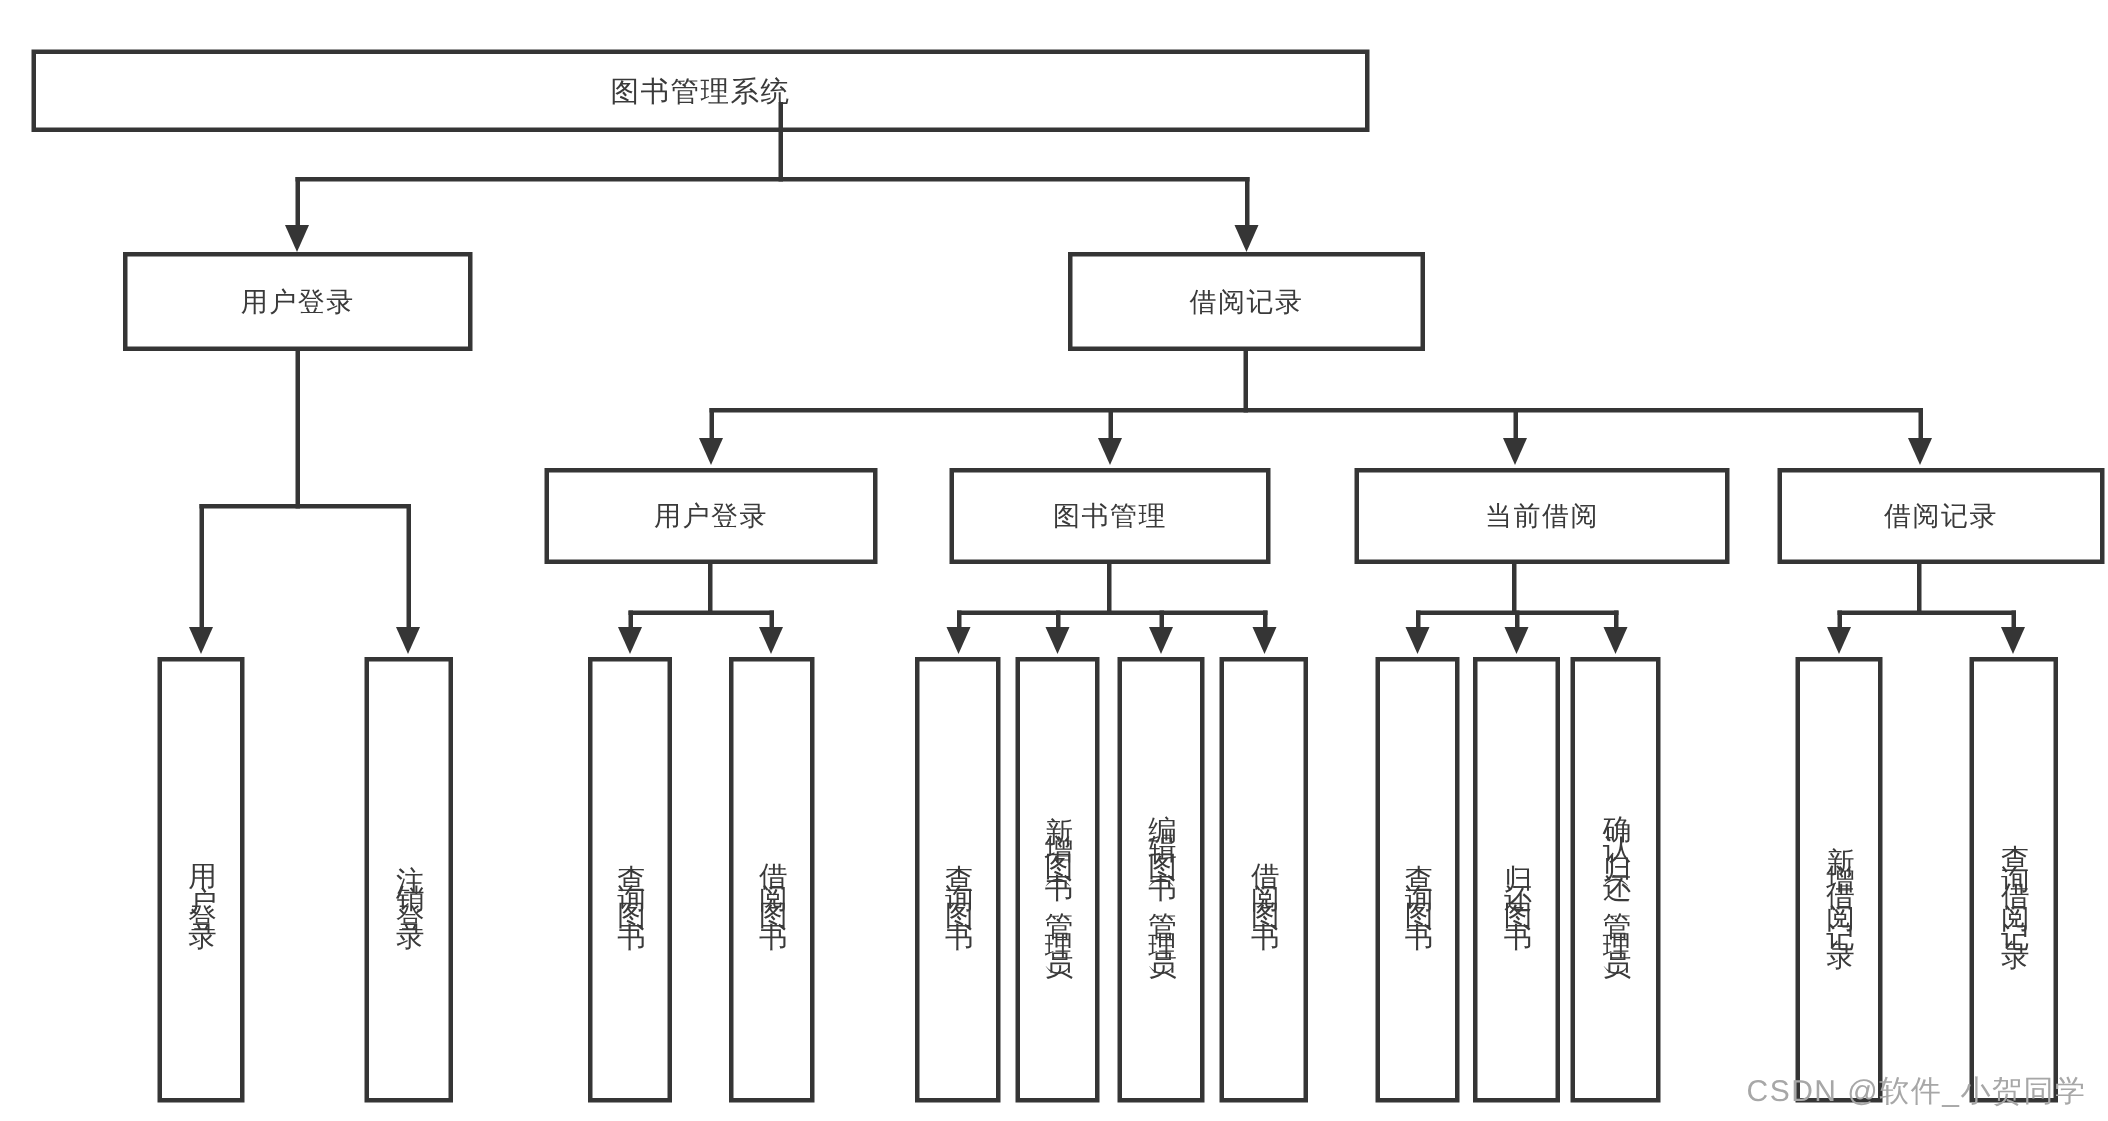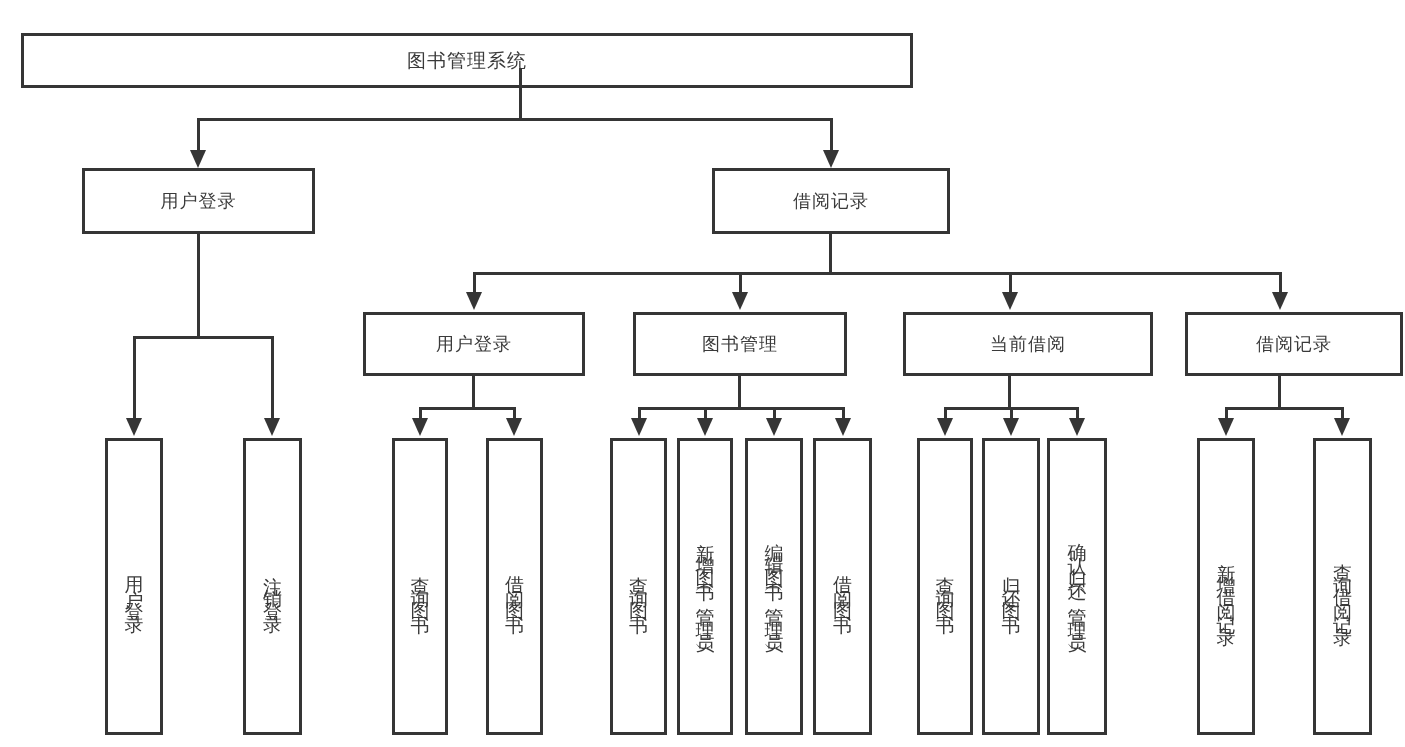--- a/index.html
+++ b/index.html
@@ -192,14 +192,15 @@
     <span>确认归还（管理员）</span>
   </div>
 
   <div class="leaf" style="left:1197px; top:438px; width:58px; height:297px;">
     <span>新增借阅记录</span>
   </div>
   <div class="leaf" style="left:1313px; top:438px; width:59px; height:297px;">
     <span>查询借阅记录</span>
   </div>
 
+  <div class="watermark">CSDN @软件_小贺同学</div>
 
 </div>
 
 </body></html>

